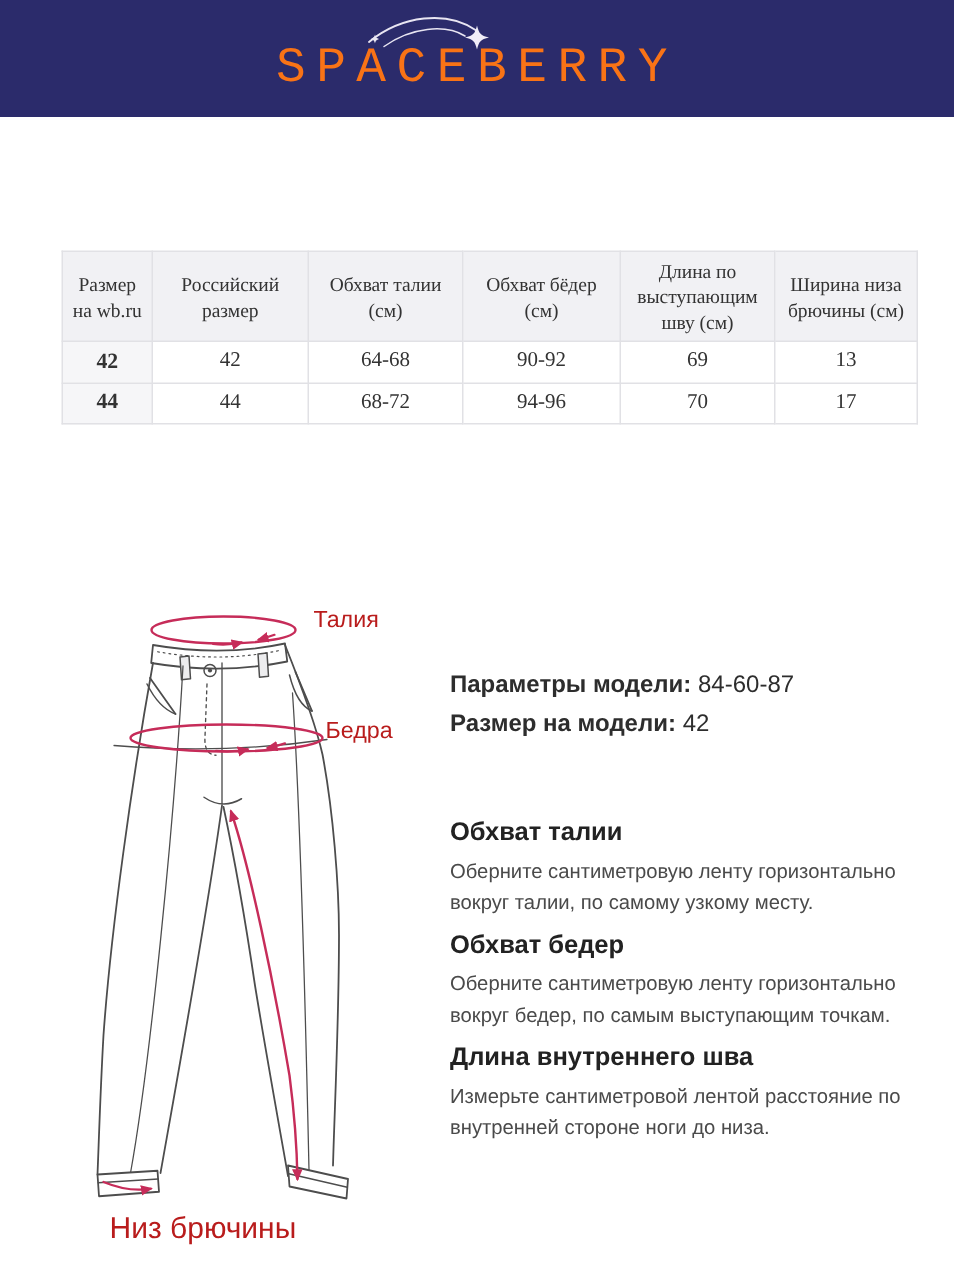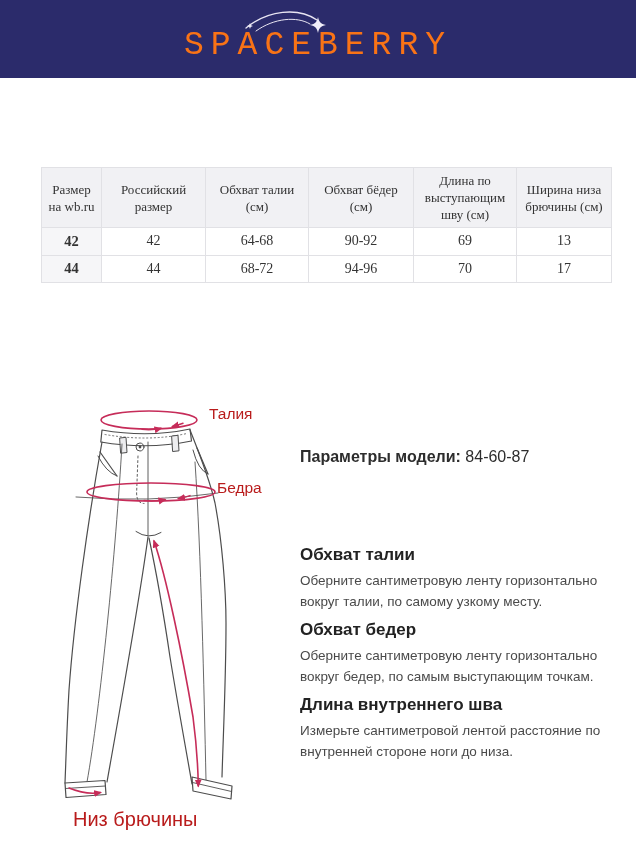--- a/index.html
+++ b/index.html
@@ -154,20 +154,21 @@
       <path d="M39,398 Q56,405 70.5,402.5" stroke-width="1.5" marker-end="url(#ah)"></path>
     </g>
   </svg>
 
   <div class="dlabel waist">Талия</div>
   <div class="dlabel hips">Бедра</div>
   <div class="dlabel hem">Низ брючины</div>
 
   <div class="model-info">
     <div><span class="lbl">Параметры модели:</span><span> 84-60-87</span></div>
+    <div><span class="lbl">Размер на модели:</span><span> 42</span></div>
   </div>
 
   <div class="section sec1">
     <div class="stitle">Обхват талии</div>
     <div class="stext">Оберните сантиметровую ленту горизонтально вокруг талии, по самому узкому месту.</div>
   </div>
   <div class="section sec2">
     <div class="stitle">Обхват бедер</div>
     <div class="stext">Оберните сантиметровую ленту горизонтально вокруг бедер, по самым выступающим точкам.</div>
   </div>

